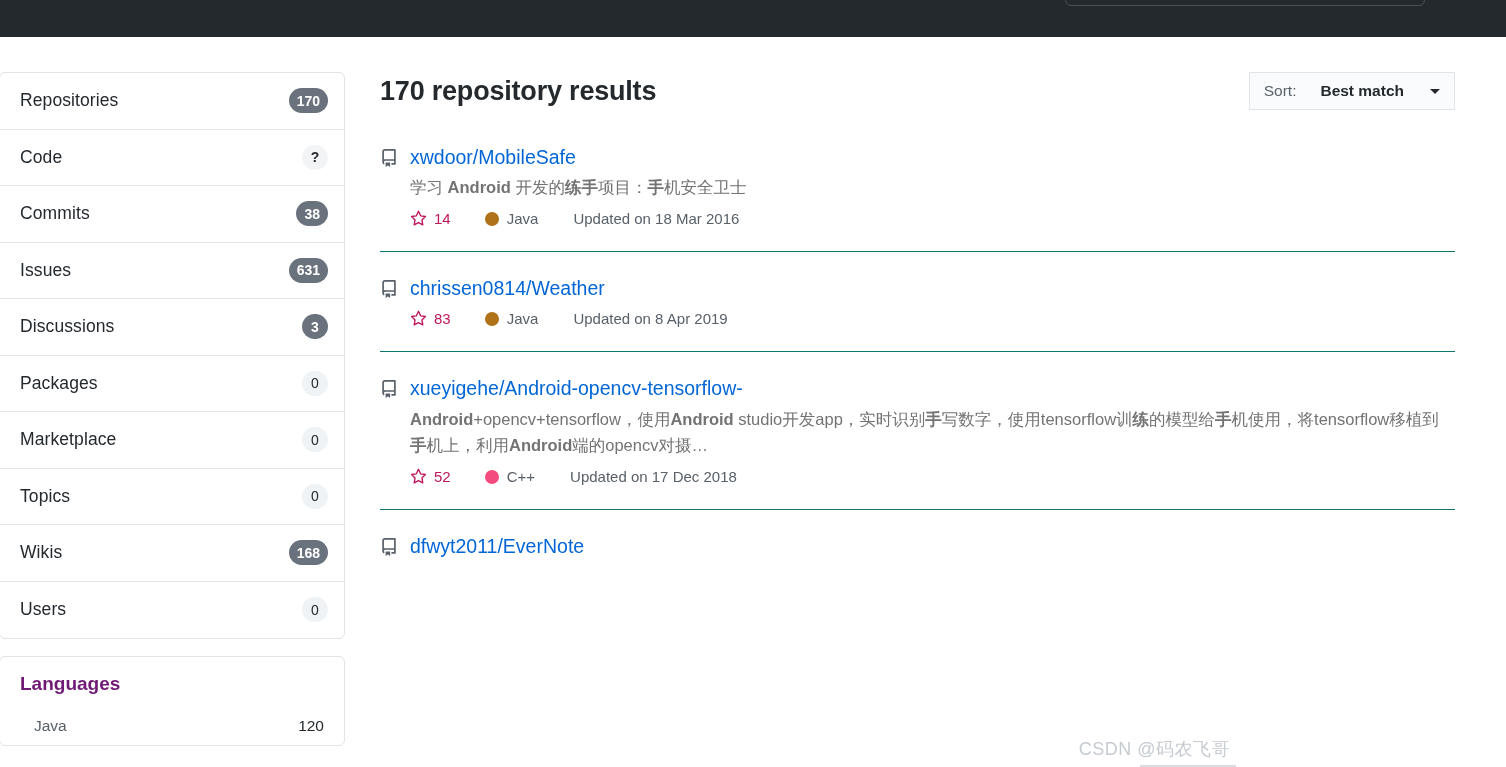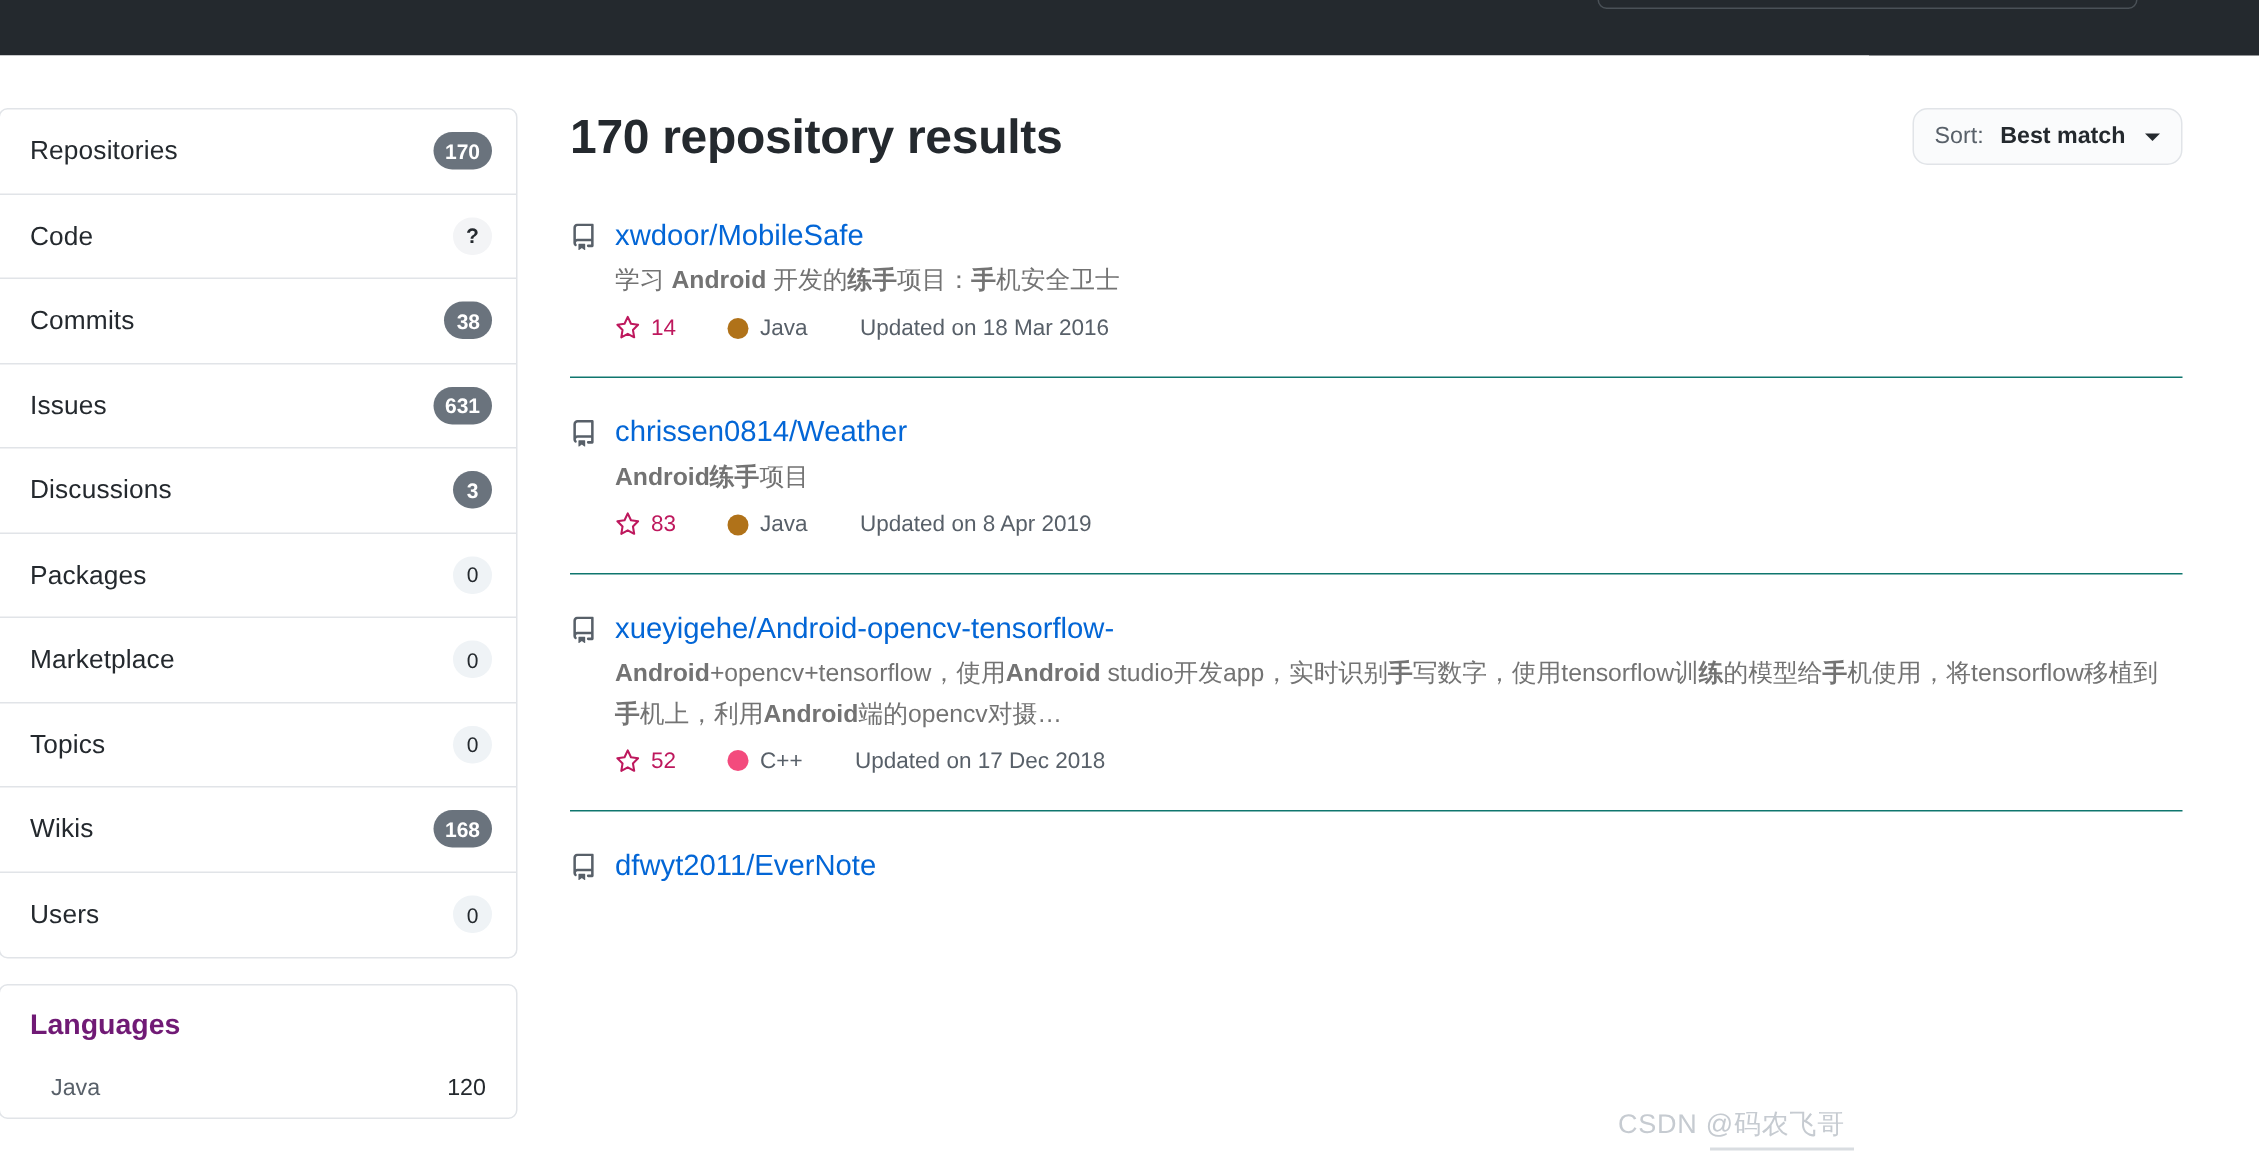--- a/index.html
+++ b/index.html
@@ -119,33 +119,33 @@
     left: 380px; top: 28px;
     width: 1075px;
   }
   .results-head {
     display: flex;
     align-items: center;
     justify-content: space-between;
     height: 52px;
   }
   .results-title {
-    font-size: 32px;
+    font-size: 27px;
     font-weight: 600;
     color: #24292e;
     letter-spacing: -.2px;
   }
   .sort-btn {
     display: inline-flex;
     align-items: center;
-    gap: 11px;
+    gap: 24px;
     height: 38px;
     padding: 0 14px;
     border: 1px solid #e1e4e8;
-    border-radius: 10px;
+    border-radius: 0;
     background: #fafbfc;
     font-size: 15.5px;
     color: #24292e;
     cursor: pointer;
   }
   .sort-btn .sort-prefix { color: #586069; }
   .sort-btn .sort-value { font-weight: 600; }
   .caret {
     width: 0; height: 0;
     border-left: 5px solid transparent;
@@ -321,21 +321,21 @@
                 <span class="lang-dot" style="background: rgb(176, 114, 25);"></span>
                 <span>Java</span>
               </span>
               <span class="updated">Updated on 18 Mar 2016</span>
             </div></div>
         </div>
         <div class="repo-item">
           <div class="repo-icon"><svg width="18" height="18" viewBox="0 0 16 16" fill="currentColor" aria-hidden="true">
               <path d="M2 2.5A2.5 2.5 0 0 1 4.5 0h8.75a.75.75 0 0 1 .75.75v12.5a.75.75 0 0 1-.75.75h-2.5a.75.75 0 1 1 0-1.5h1.75v-2h-8a1 1 0 0 0-.714 1.7.75.75 0 1 1-1.072 1.05A2.495 2.495 0 0 1 2 11.5Zm10.5-1h-8a1 1 0 0 0-1 1v6.708A2.486 2.486 0 0 1 4.5 9h8ZM5 12.25a.25.25 0 0 1 .25-.25h3.5a.25.25 0 0 1 .25.25v3.25a.25.25 0 0 1-.4.2l-1.45-1.087a.25.25 0 0 0-.3 0L5.4 15.7a.25.25 0 0 1-.4-.2Z"></path>
             </svg></div>
-          <div class="repo-body"><a class="repo-name">chrissen0814/Weather</a><div class="repo-desc"><b>Android练手</b>项目</div><div class="repo-meta">
+          <div class="repo-body"><a class="repo-name">chrissen0814/Weather</a><div class="repo-meta">
               <span class="stars">
                 <span style="display: inline-flex;">
                   <svg width="17" height="17" viewBox="0 0 16 16" fill="none" stroke="currentColor" stroke-width="1.3" aria-hidden="true">
                     <path d="M8 1.2l2.02 4.28 4.48.62-3.25 3.25.79 4.65L8 11.8l-4.04 2.2.79-4.65L1.5 6.1l4.48-.62z" stroke-linejoin="round"></path>
                   </svg>
                 </span>
                 <span>83</span>
               </span>
               <span class="lang-chip">
                 <span class="lang-dot" style="background: rgb(176, 114, 25);"></span>

